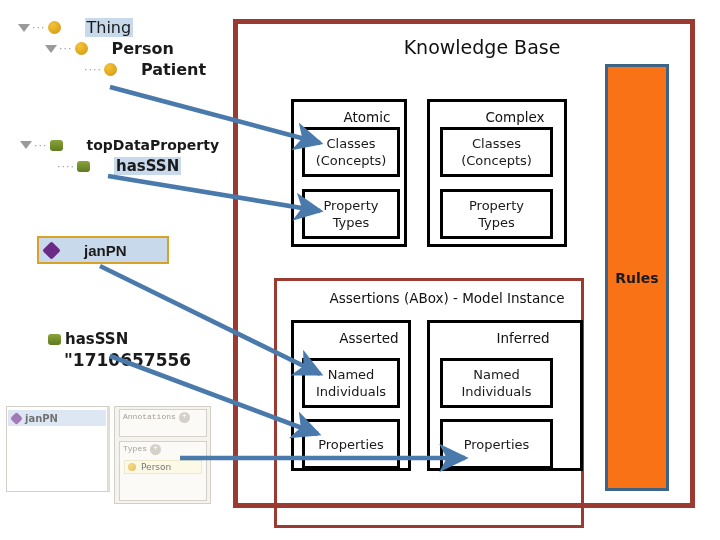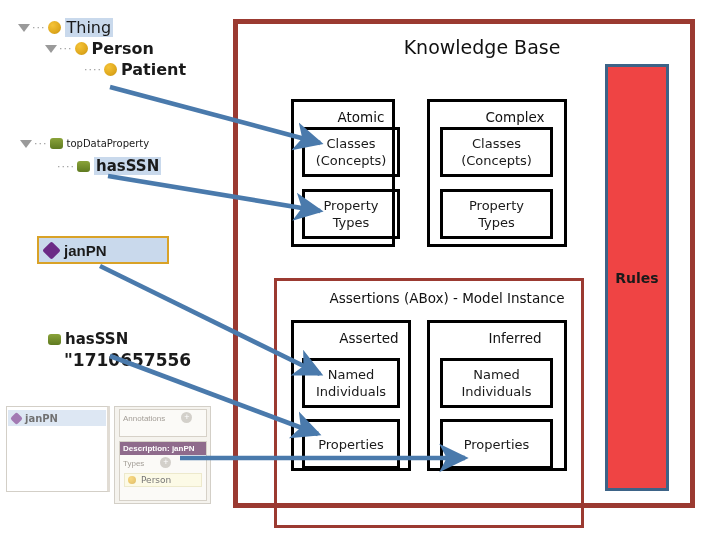--- a/index.html
+++ b/index.html
@@ -47,21 +47,21 @@
     background: linear-gradient(#8aa33a, #5f7a20);
     flex: none; margin-right: 4px;
   }
   .ico-indiv {
     width: 13px; height: 13px;
     background: #6b2a86;
     transform: rotate(45deg);
     border-radius: 2px;
     flex: none; margin-right: 6px;
   }
-  .lbl { font-weight: 700; }
+  .lbl { font-weight: 700; margin-left: 20px; }
   .lbl.sel { background: #c9d9ec; padding: 0 2px; }
   .lbl.plain { font-weight: 400; }
 
   .indiv-box {
     position: absolute;
     border: 2px solid #d9a227;
     background: #c9d9ec;
     display: flex; align-items: center;
     padding: 3px 10px 3px 6px;
     box-sizing: border-box;
@@ -90,43 +90,43 @@
     background: #efece4; border: 1px solid #b9b2a6;
   }
   .pg-sec {
     position: absolute; left: 4px; right: 3px;
     background: #faf8f3; border: 1px solid #bdb6a8;
   }
   .pg-sec-ann { top: 2px; height: 26px; }
   .pg-sec-desc { top: 34px; bottom: 2px; }
   .pg-hdr {
     font-size: 8px; color: #6a6257; padding: 2px 3px;
-    display: flex; align-items: flex-end; gap: 16px;
-    font-family: Liberation Sans, sans-serif;
+    display: flex; align-items: flex-start; gap: 3px;
+    font-family: Liberation Mono, monospace;
   }
   .pg-hdr.purple {
     background: #4b1247; color: #ffffff; font-weight: 700;
   }
   .pg-plus {
     width: 11px; height: 11px; border-radius: 50%;
     background: #b9b4ab; color: #fff; font-size: 9px; line-height: 10px;
     text-align: center; flex: none;
   }
   .pg-type-pill {
     margin: 3px 4px; background: #fbf7d8; border: 1px solid #e3dcae;
     font-size: 9px; padding: 1px 3px; display: flex; align-items: center; gap: 3px;
     font-family: "DejaVu Sans", sans-serif;
   }
   .pg-type-pill .ico-class { width: 8px; height: 8px; margin-right: 2px; }
 
   
   .box { position: absolute; box-sizing: border-box; background: transparent; }
   .kb-box { border: 5px solid #9b3a31; }
   .tbox-box, .abox-box { border: 3px solid #9b3a31; }
-  .rules-box { border: 3px solid #3d6387; background: #ef4444; }
+  .rules-box { border: 3px solid #3d6387; background: #f97316; }
   .col-box { border: 3px solid #000000; }
   .leaf-box { border: 3px solid #000000; }
 
   .title {
     position: absolute; left: 0; right: 0;
     text-align: center;
     font-family: "DejaVu Sans", sans-serif;
     color: #111;
     margin-left: 36px;
   }
@@ -171,21 +171,21 @@
   <div class="tree-row" style="left:72px; top:60px;">
     <span class="dots" style="margin-left:12px;">····</span>
     <span class="ico-class"></span>
     <span class="lbl" style="font-size:16px;">Patient</span>
   </div>
 
   <div class="tree-row" style="left:20px; top:137px;">
     <span class="twisty"></span>
     <span class="dots">···</span>
     <span class="ico-prop"></span>
-    <span class="lbl plain" style="font-size:10px;">topDataProperty</span>
+    <span class="lbl plain" style="font-size:14px;font-weight:bold;">topDataProperty</span>
   </div>
 
   <div class="tree-row" style="left:47px; top:157px;">
     <span class="dots" style="margin-left:10px;">····</span>
     <span class="ico-prop"></span>
     <span class="lbl sel" style="font-size:15px;">hasSSN</span>
   </div>
 
   <div class="indiv-box" style="left:37px; top:236px; width:132px; height:28px;">
     <span class="ico-indiv"></span>
@@ -208,41 +208,38 @@
       </div>
     </div>
     <div class="pg-right">
       <div class="pg-sec pg-sec-ann">
         <div class="pg-hdr">
           <span>Annotations</span>
           <span class="pg-plus">+</span>
         </div>
       </div>
       <div class="pg-sec pg-sec-desc">
-        <div class="pg-hdr purple">
-          <span>Description: janPN</span>
-        </div>
         <div class="pg-hdr">
           <span>Types</span>
           <span class="pg-plus">+</span>
         </div>
         <div class="pg-type-pill">
           <span class="ico-class"></span>
           <span>Person</span>
         </div>
       </div>
     </div>
   </div>
 
   <div class="box kb-box" style="left:233px; top:19px; width:462px; height:489px;">
     <div class="title kb-title">Knowledge Base</div>
   </div>
 
 
-  <div class="box col-box" style="left:291px; top:99px; width:104px; height:148px;">
+  <div class="box col-box" style="left:291px; top:99px; width:116px; height:148px;">
     <div class="title col-title">Atomic</div>
   </div>
   <div class="box leaf-box" style="left:302px; top:127px; width:98px; height:50px;">
     <div class="leaf-label">Classes<br>(Concepts)</div>
   </div>
   <div class="box leaf-box" style="left:302px; top:189px; width:98px; height:50px;">
     <div class="leaf-label">Property<br>Types</div>
   </div>
 
   <div class="box col-box" style="left:427px; top:99px; width:140px; height:148px;">
@@ -262,21 +259,21 @@
   <div class="box col-box" style="left:291px; top:320px; width:120px; height:151px;">
     <div class="title col-title">Asserted</div>
   </div>
   <div class="box leaf-box" style="left:302px; top:358px; width:98px; height:50px;">
     <div class="leaf-label">Named<br>Individuals</div>
   </div>
   <div class="box leaf-box" style="left:302px; top:419px; width:98px; height:50px;">
     <div class="leaf-label">Properties</div>
   </div>
 
-  <div class="box col-box" style="left:427px; top:320px; width:140px; height:151px;">
+  <div class="box col-box" style="left:427px; top:320px; width:156px; height:151px;">
     <div class="title col-title">Inferred</div>
   </div>
   <div class="box leaf-box" style="left:440px; top:358px; width:113px; height:50px;">
     <div class="leaf-label">Named<br>Individuals</div>
   </div>
   <div class="box leaf-box" style="left:440px; top:419px; width:113px; height:50px;">
     <div class="leaf-label">Properties</div>
   </div>
 
   <div class="box rules-box" style="left:605px; top:64px; width:64px; height:427px;">

